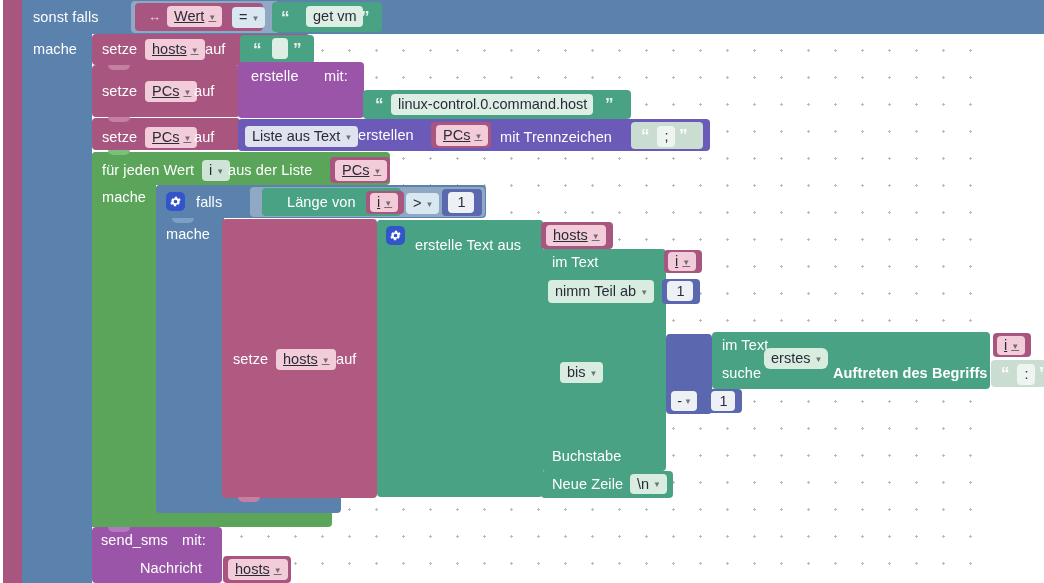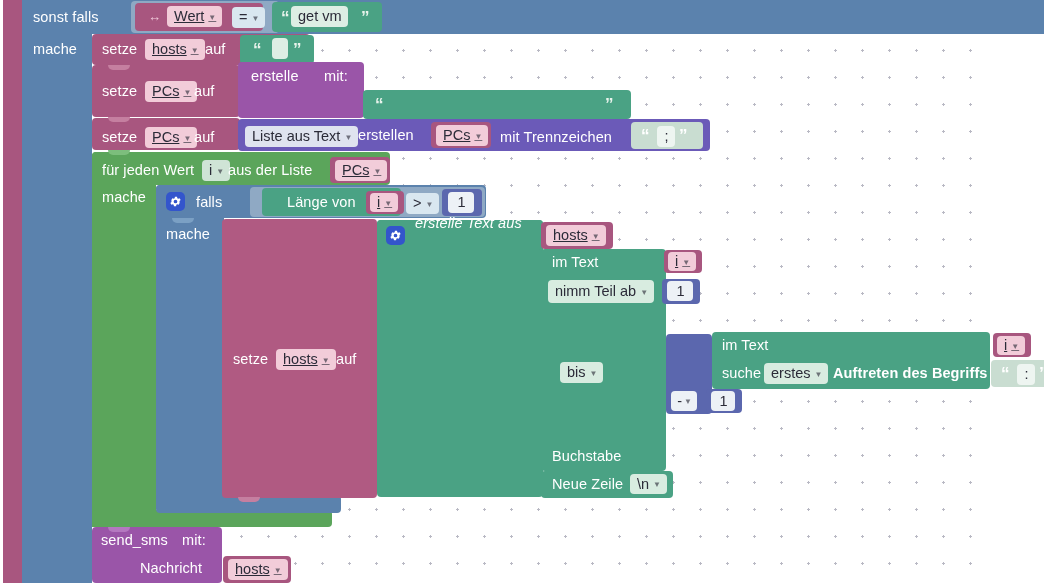--- a/index.html
+++ b/index.html
@@ -104,21 +104,21 @@
     <span>Wert</span>
     <span class="caret">▼</span>
   </div>
   <div class="field f-lite" style="left:232px; top:7px;">
     <span>=</span>
     <span class="caret">▼</span>
   </div>
 
   <div class="blk" style="left:272px; top:2px; width:110px; height:30px; background:#4aa284;"></div>
   <span class="quote" style="left:281px; top:9px;">“</span>
-  <div class="field f-txt" style="left:291px; top:6px;">
+  <div class="field f-txt" style="left:306px; top:6px;">
     <span>get vm</span>
   </div>
   <span class="quote" style="left:361px; top:9px;">”</span>
 
   <div class="blk" style="left:92px; top:34px; width:218px; height:31px; background:#a8567f;"></div>
   <span class="lbl" style="left:102px; top:42px;">setze</span>
   <div class="field f-var" style="left:145px; top:39px;">
     <span>hosts</span>
     <span class="caret">▼</span>
   </div>
@@ -139,20 +139,23 @@
   </div>
   <span class="lbl" style="left:194px; top:84px;">auf</span>
 
   <div class="blk" style="left:238px; top:62px; width:126px; height:56px; background:#9a55a8;"></div>
   <span class="lbl" style="left:251px; top:69px;">erstelle</span>
   <span class="lbl" style="left:324px; top:69px;">mit:</span>
   <span class="lbl" style="left:332px; top:97px;margin-left:40px;">id</span>
 
   <div class="blk" style="left:363px; top:90px; width:268px; height:29px; background:#4aa284;"></div>
   <span class="quote" style="left:375px; top:96px;">“</span>
+  <div class="field f-txt" style="left:391px; top:94px;">
+    <span>linux-control.0.command.host</span>
+  </div>
   <span class="quote" style="left:605px; top:96px;">”</span>
 
   <div class="blk" style="left:92px; top:118px; width:148px; height:32px; background:#a8567f;"></div>
   <span class="lbl" style="left:102px; top:130px;">setze</span>
   <div class="field f-var" style="left:145px; top:127px;">
     <span>PCs</span>
     <span class="caret">▼</span>
   </div>
   <span class="lbl" style="left:194px; top:130px;">auf</span>
 
@@ -230,21 +233,21 @@
   </div>
   <span class="lbl" style="left:336px; top:352px;">auf</span>
 
   <div class="blk" style="left:377px; top:220px; width:166px; height:277px; background:#4aa284;"></div>
   <div class="blk" style="left:377px; top:220px; width:166px; height:30px; background:#4aa284;"></div>
   <div class="gear" style="left:386px; top:226px;">
     <svg width="13" height="13" viewBox="0 0 24 24" fill="#ffffff" aria-hidden="true">
       <path d="M19.4 13a7.7 7.7 0 000-2l2.1-1.6-2-3.5-2.5 1a7.6 7.6 0 00-1.7-1l-.4-2.6h-4l-.4 2.6a7.6 7.6 0 00-1.7 1l-2.5-1-2 3.5L4.6 11a7.7 7.7 0 000 2l-2.1 1.6 2 3.5 2.5-1c.5.4 1.1.8 1.7 1l.4 2.6h4l.4-2.6c.6-.2 1.2-.6 1.7-1l2.5 1 2-3.5L19.4 13zM12 15.4A3.4 3.4 0 1115.4 12 3.4 3.4 0 0112 15.4z"></path>
     </svg>
   </div>
-  <span class="lbl" style="left:415px; top:216px;font-style:italic;">erstelle Text aus</span>
+  <span class="lbl" style="left:415px; top:238px;">erstelle Text aus</span>
 
   <div class="blk" style="left:541px; top:222px; width:72px; height:27px; background:#a8567f;"></div>
   <div class="field f-var" style="left:546px; top:225px;">
     <span>hosts</span>
     <span class="caret">▼</span>
   </div>
 
   <div class="blk" style="left:541px; top:249px; width:125px; height:222px; background:#4aa284;"></div>
   <span class="lbl" style="left:552px; top:255px;">im Text</span>
   <div class="blk" style="left:664px; top:250px; width:38px; height:23px; background:#a8567f;"></div>
@@ -277,21 +280,21 @@
   </div>
 
   <div class="blk" style="left:712px; top:332px; width:278px; height:57px; background:#4aa284;"></div>
   <span class="lbl" style="left:722px; top:338px;">im Text</span>
   <div class="blk" style="left:993px; top:333px; width:38px; height:24px; background:#a8567f;"></div>
   <div class="field f-var" style="left:997px; top:336px; height:19px;">
     <span>i</span>
     <span class="caret">▼</span>
   </div>
   <span class="lbl" style="left:722px; top:366px;">suche</span>
-  <div class="field f-green" style="left:764px; top:363px;">
+  <div class="field f-green" style="left:764px; top:348px;border-radius:6px;">
     <span>erstes</span>
     <span class="caret">▼</span>
   </div>
   <span class="lbl" style="left:833px; top:366px;font-weight:bold;">Auftreten des Begriffs</span>
 
   <div class="blk" style="left:991px; top:360px; width:70px; height:27px; background:#c9ddd1;"></div>
   <span class="quote" style="left:1001px; top:365px; color:#ffffff;">“</span>
   <div class="field f-txtm" style="left:1017px; top:364px; width:18px; justify-content:center; background:#eef5f1;">
     <span>:</span>
   </div>

